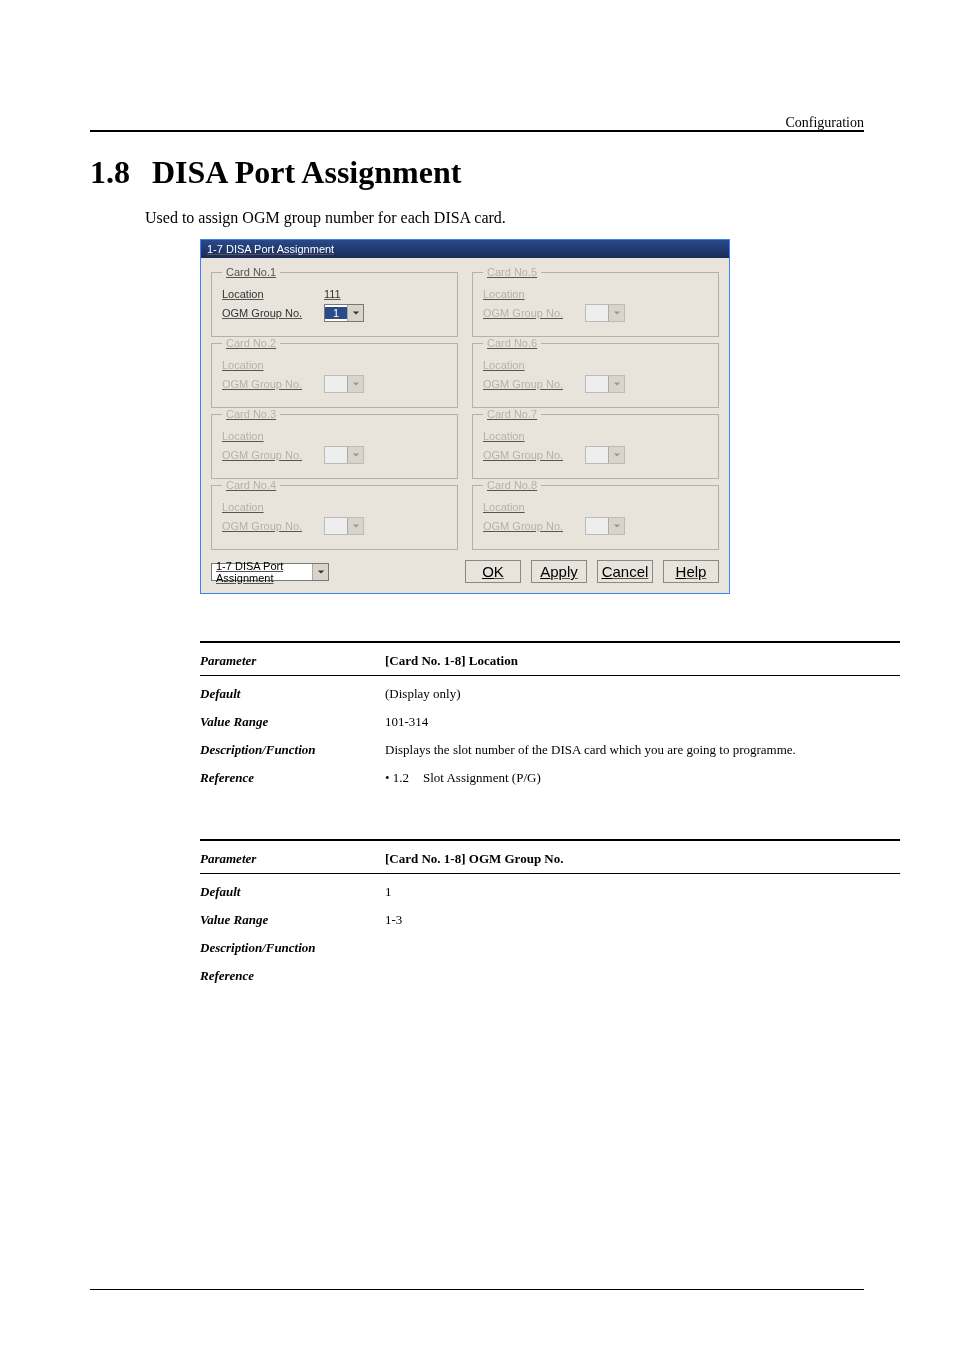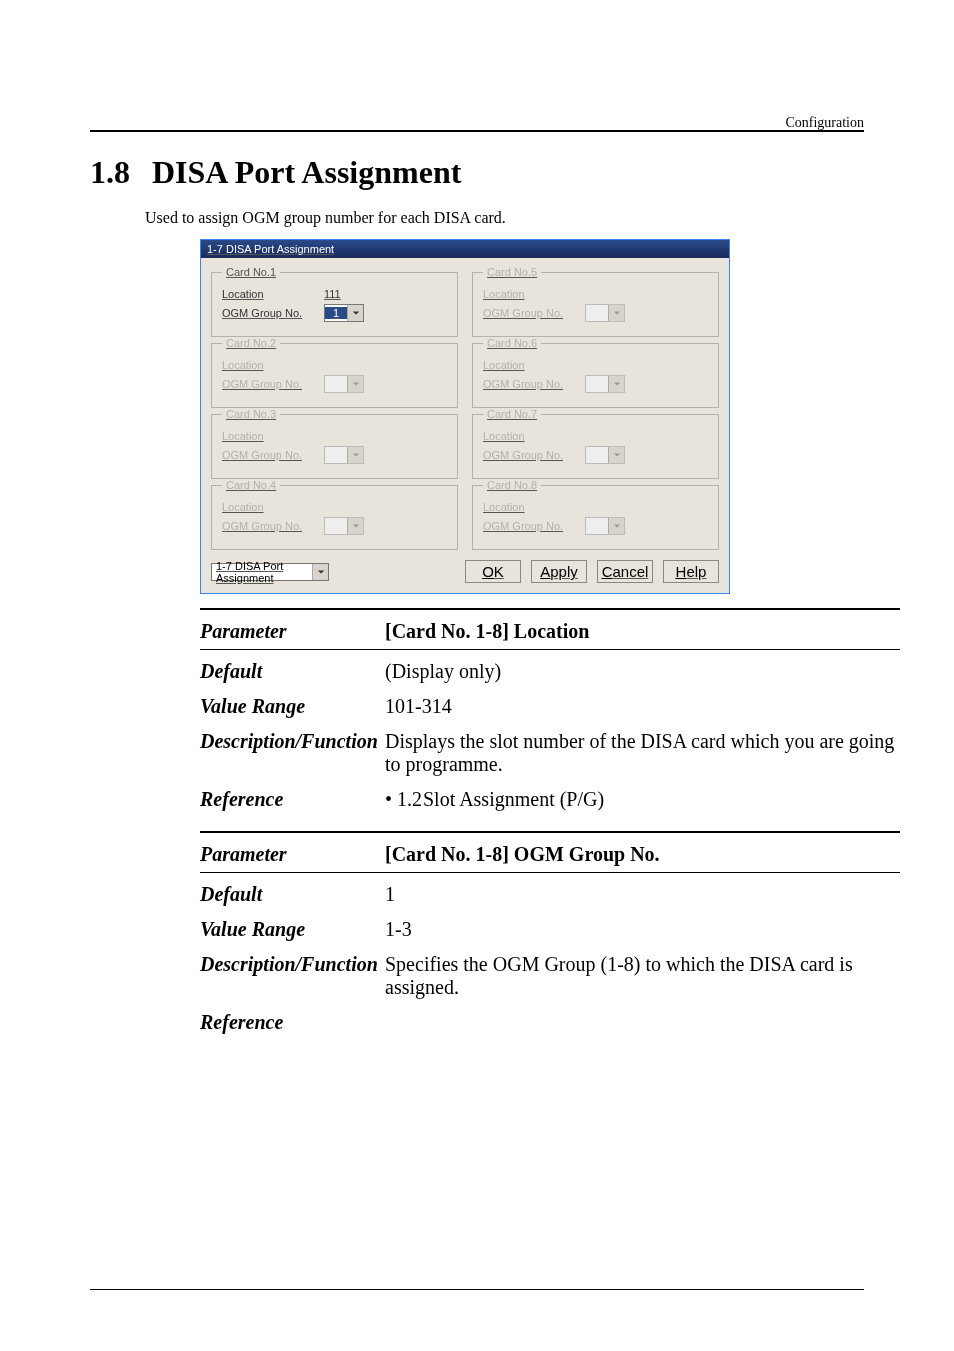--- a/index.html
+++ b/index.html
@@ -98,21 +98,21 @@
     font-family: Tahoma, Geneva, sans-serif;
     font-size: 15px;
     padding: 2px 0;
     width: 56px;
     border: 1px solid #888;
     background: #e8e4dc;
     text-align:center;
   }
   .btn u { text-decoration: underline; }
   
-  .param-block { margin-left: 110px; margin-top: 14px; width: 700px; font-size: 20px; }
+  .param-block { margin-left: 110px; margin-top: 47px; width: 700px; font-size: 13px; }
   .param-block hr.thick { border:0; border-top: 2px solid #000; margin: 4px 0; }
   .param-block hr.thin  { border:0; border-top: 1px solid #000; margin: 4px 0; }
   .prow { display:flex; padding: 6px 0; }
   .prow .k { width: 185px; font-style: italic; font-weight: bold; }
   .prow .v { flex:1; }
   .prow .v .bullet { display:flex; }
   .prow .v .bullet .b { width: 38px; }
   .tight { padding-bottom: 2px; }
   
   .page-footer {
@@ -352,21 +352,20 @@
   <div class="prow">
     <div class="k">Default</div>
     <div class="v">1</div>
   </div>
   <div class="prow">
     <div class="k">Value Range</div>
     <div class="v">1-3</div>
   </div>
   <div class="prow">
     <div class="k">Description/Function</div>
-    <div class="v">Specifies the OGM Group (1-8) to which the DISA card is assigned.</div>
   </div>
   <div class="prow">
     <div class="k">Reference</div>
   </div>
 </div>
 
 <div class="page-footer">
   <hr>
 </div>
 

